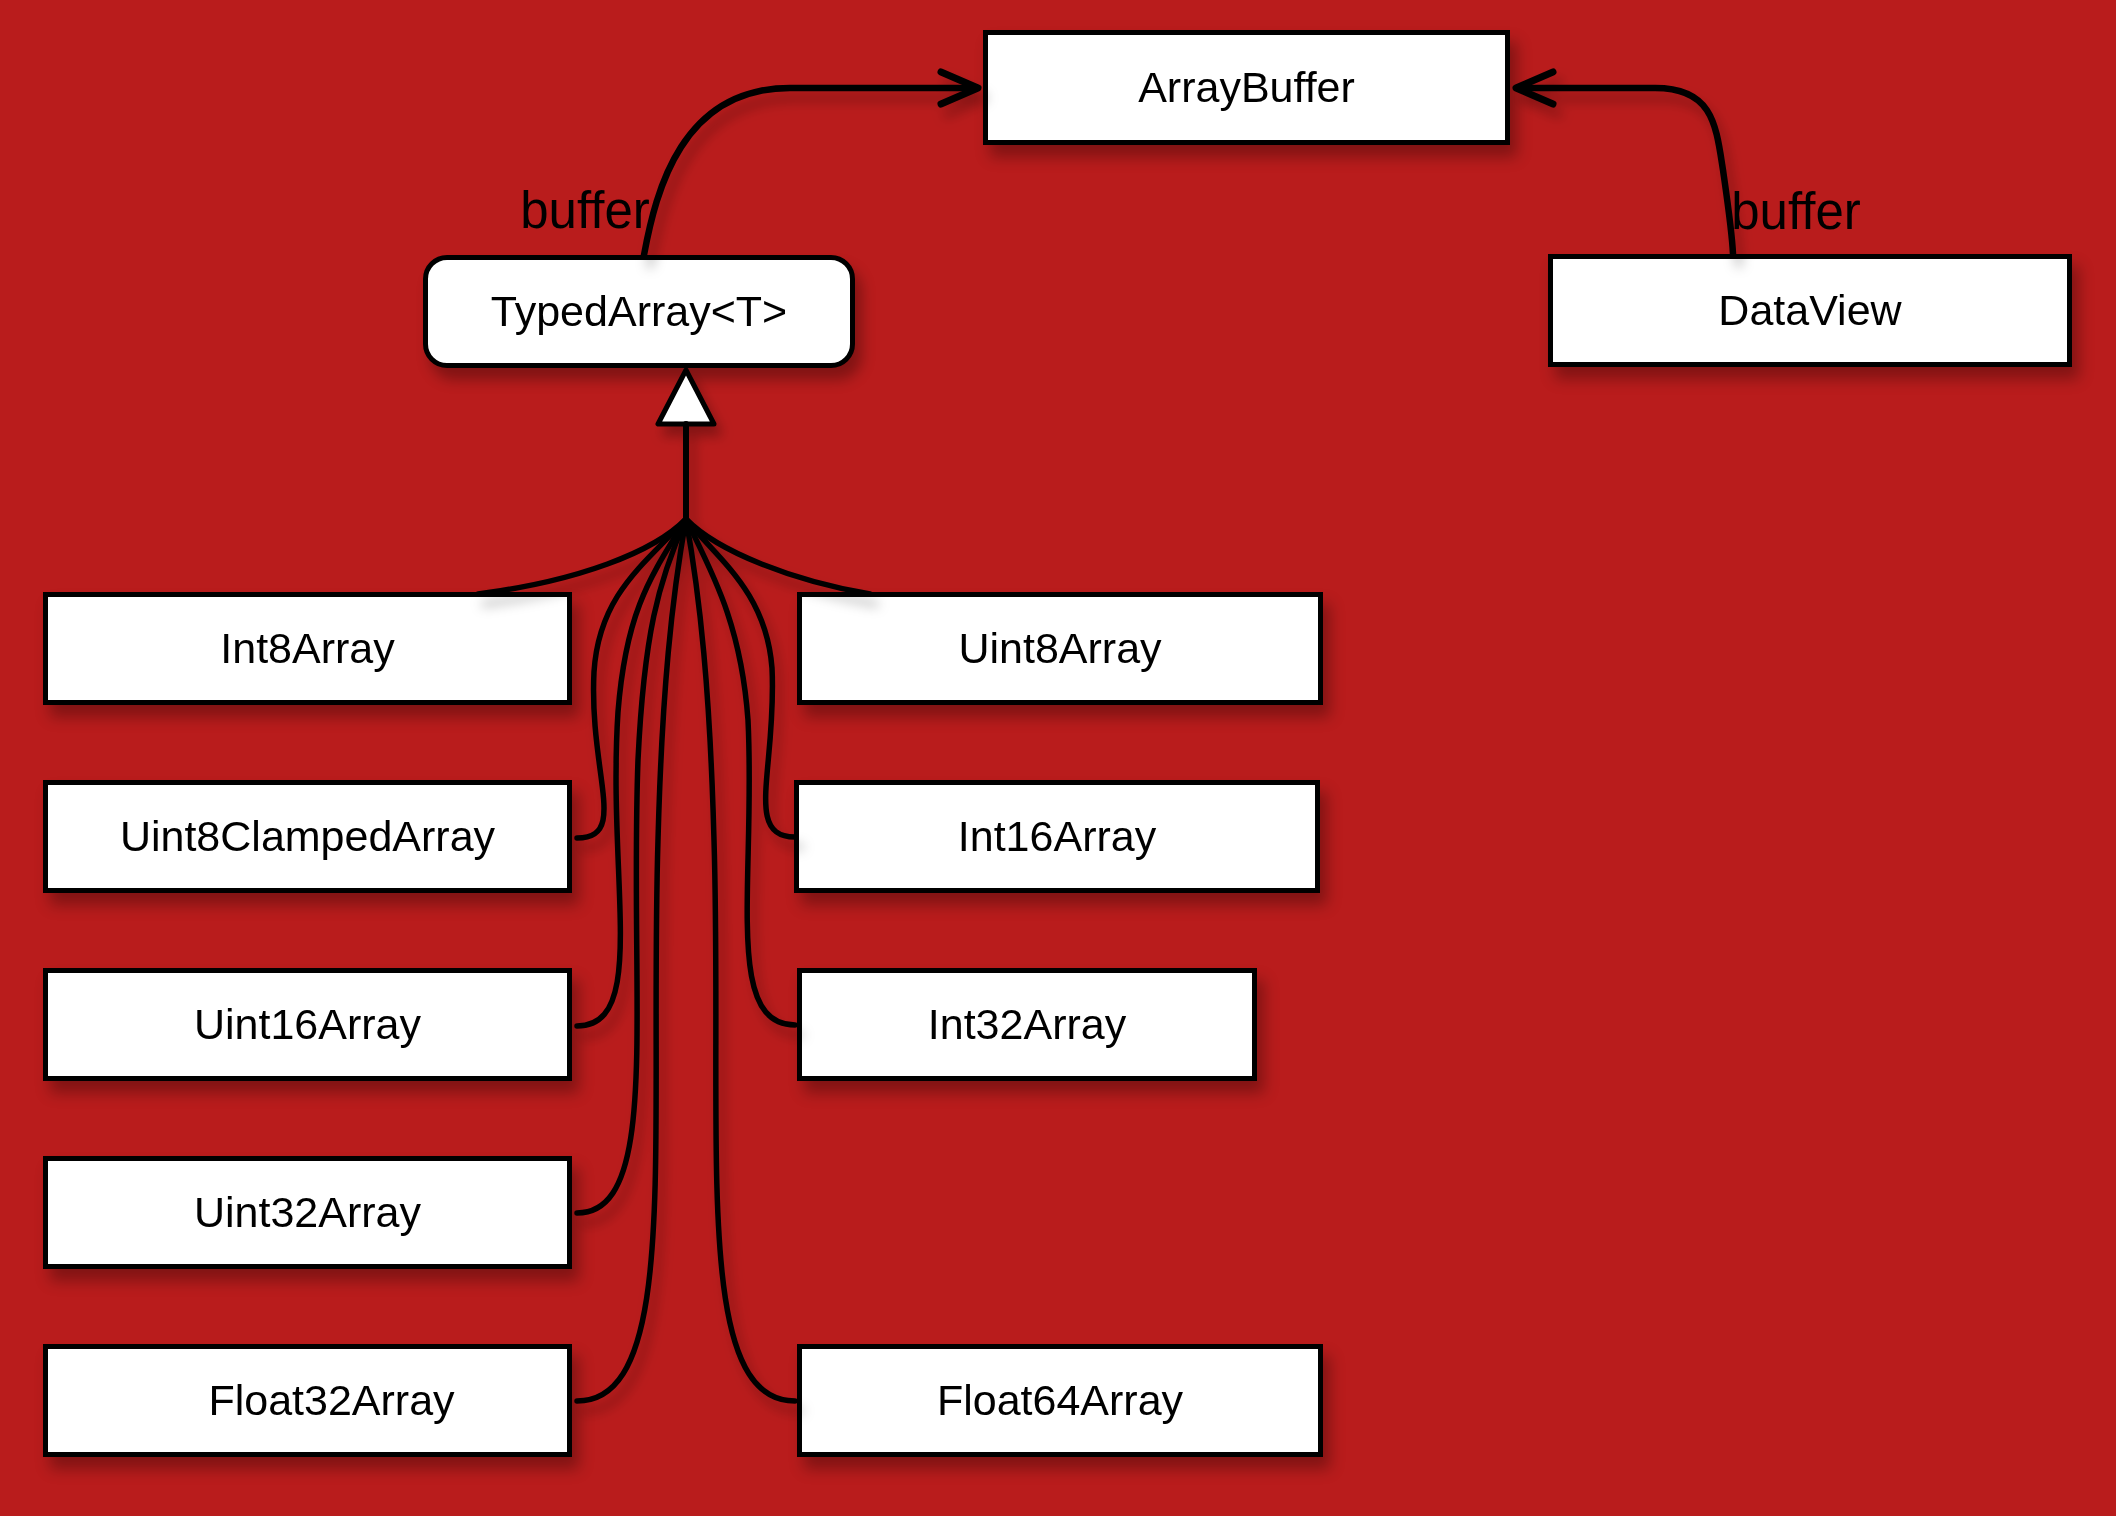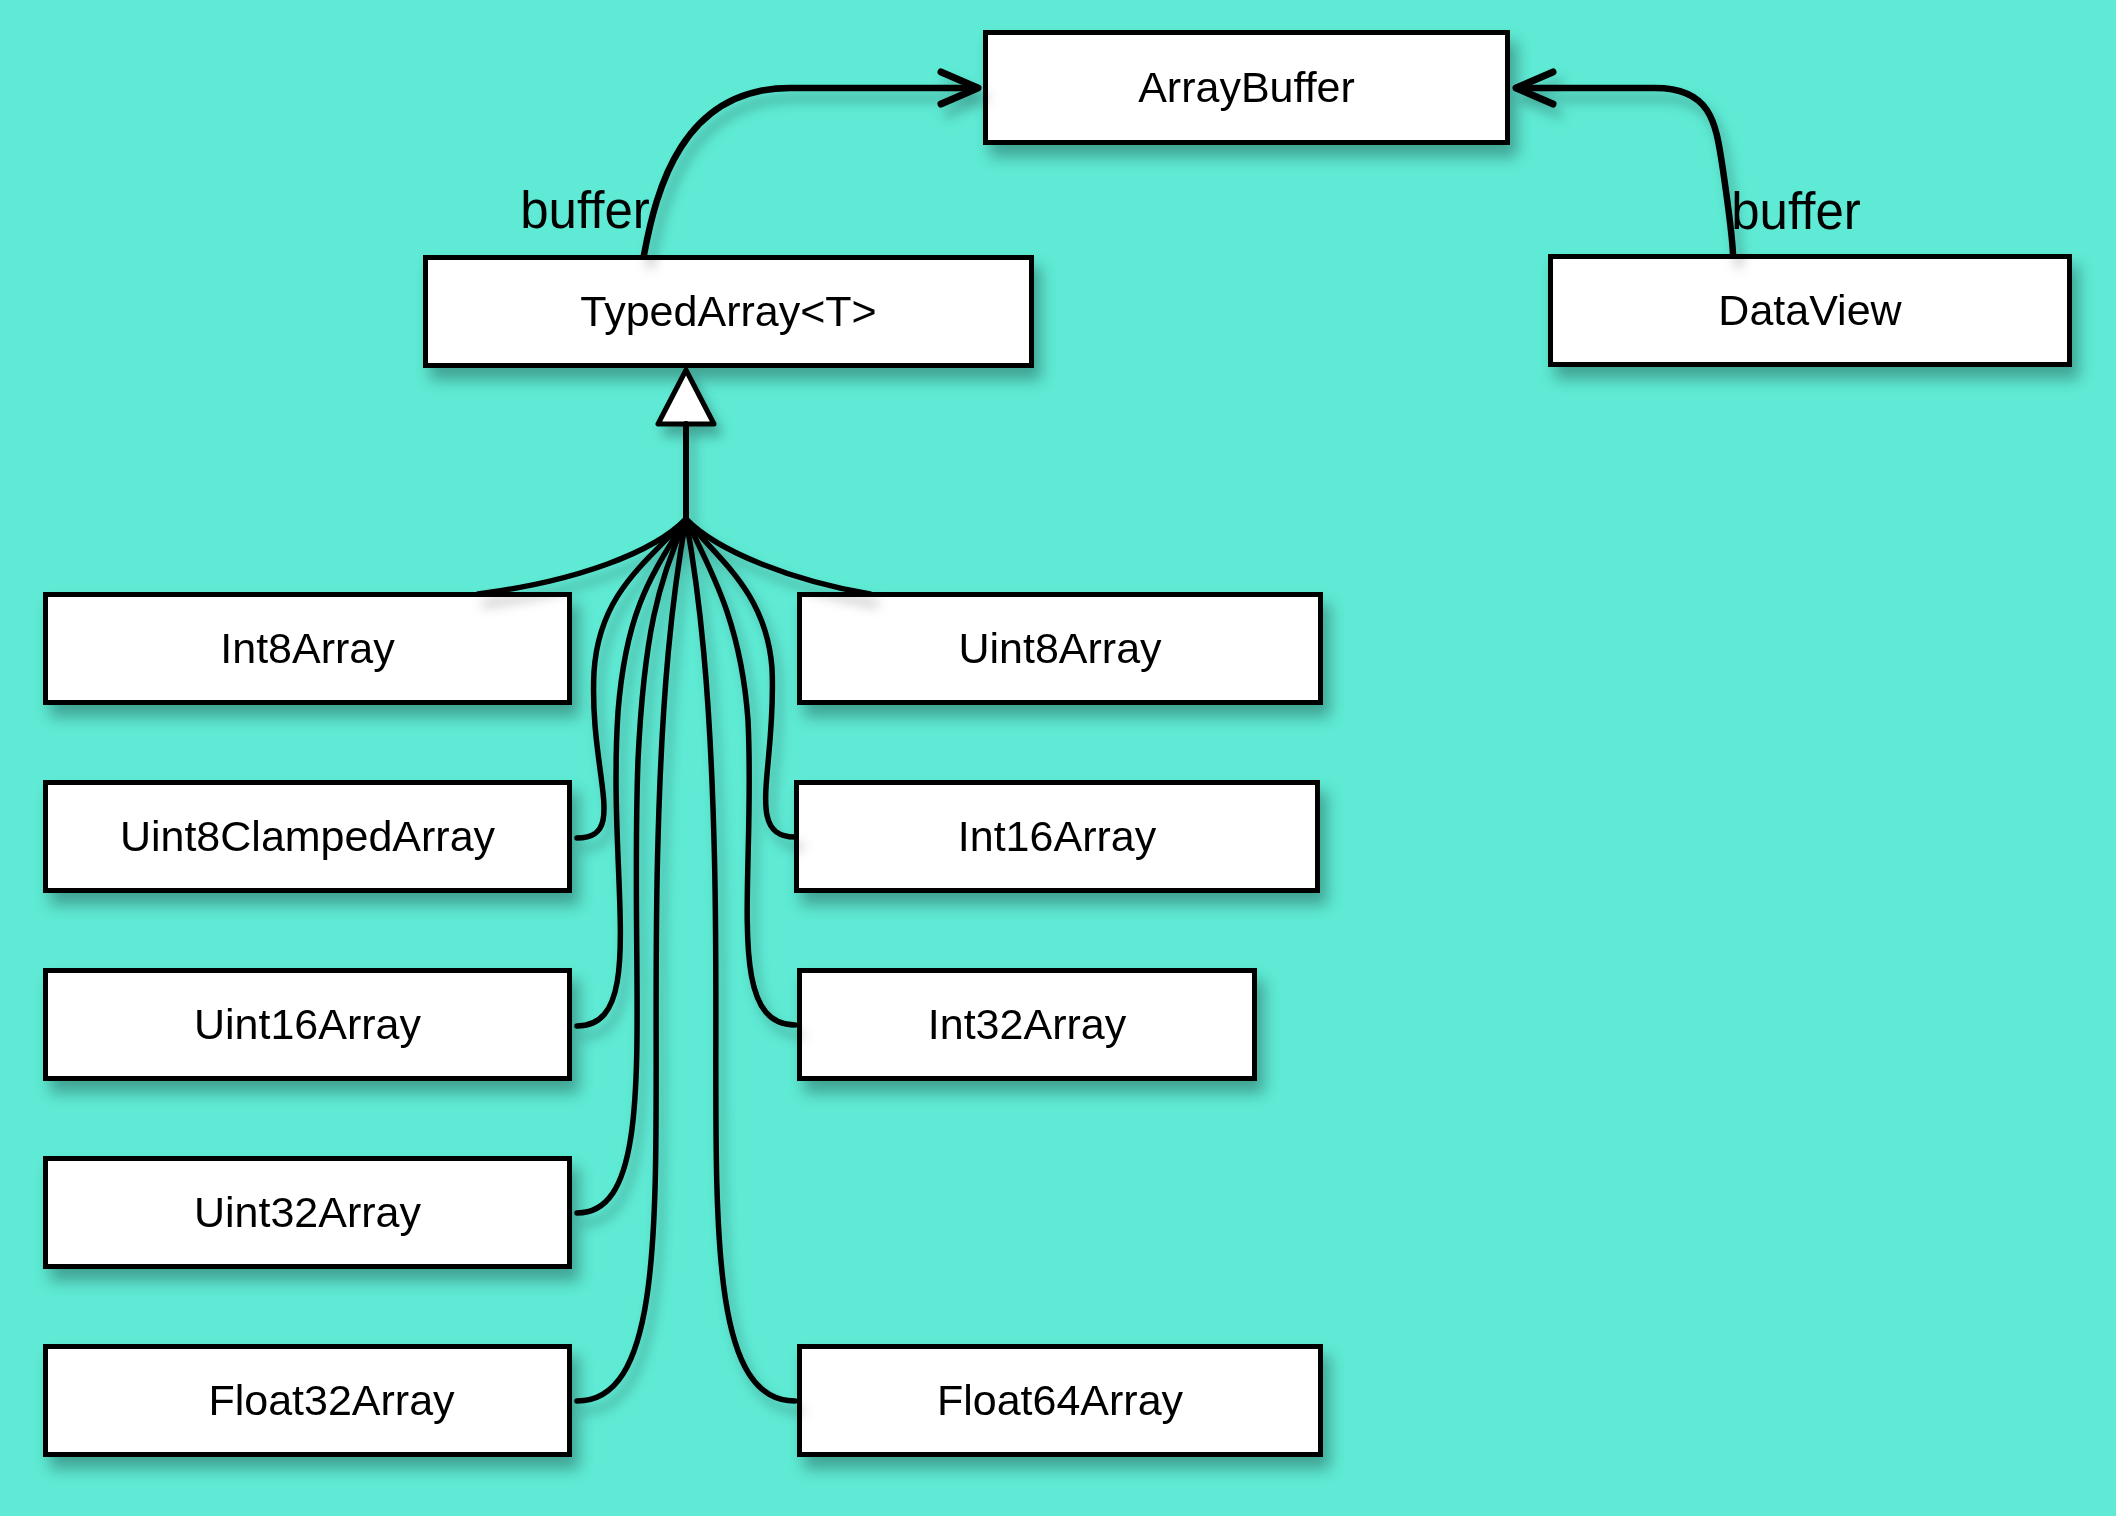--- a/index.html
+++ b/index.html
@@ -1,20 +1,20 @@
 <!DOCTYPE html>
 <html><head>
 <meta charset="utf-8">
 <style>
   html, body { margin: 0; padding: 0; background: #ffffff; }
   .canvas {
     position: relative;
     width: 2116px;
     height: 1516px;
-    background: #5eead4;
+    background: #b91c1c;
     font-family: "Liberation Sans", sans-serif;
     overflow: hidden;
   }
   .node {
     position: absolute;
     box-sizing: border-box;
     border: 5px solid #000000;
     background: #ffffff;
     box-shadow: 7px 12px 14px rgba(0,0,0,0.30);
     display: flex;
@@ -53,21 +53,21 @@
   svg.connectors .trunk      { stroke-width: 6; }
 </style>
 </head>
 <body>
 
 <div class="canvas">
 
   <div class="node" style="left:983px;  top:30px;   width:527px; height:115px;">
     <span>ArrayBuffer</span>
   </div>
-  <div class="node" style="left:423px;  top:255px;  width:611px; height:113px;">
+  <div class="node" style="left:423px;  top:255px;  width:432px; height:113px;border-radius:24px;">
     <span>TypedArray&lt;T&gt;</span>
   </div>
   <div class="node" style="left:1548px; top:254px;  width:524px; height:113px;">
     <span>DataView</span>
   </div>
 
   <div class="node" style="left:43px;  top:592px;  width:529px; height:113px;">
     <span>Int8Array</span>
   </div>
   <div class="node" style="left:797px; top:592px;  width:526px; height:113px;justify-content:center;">

